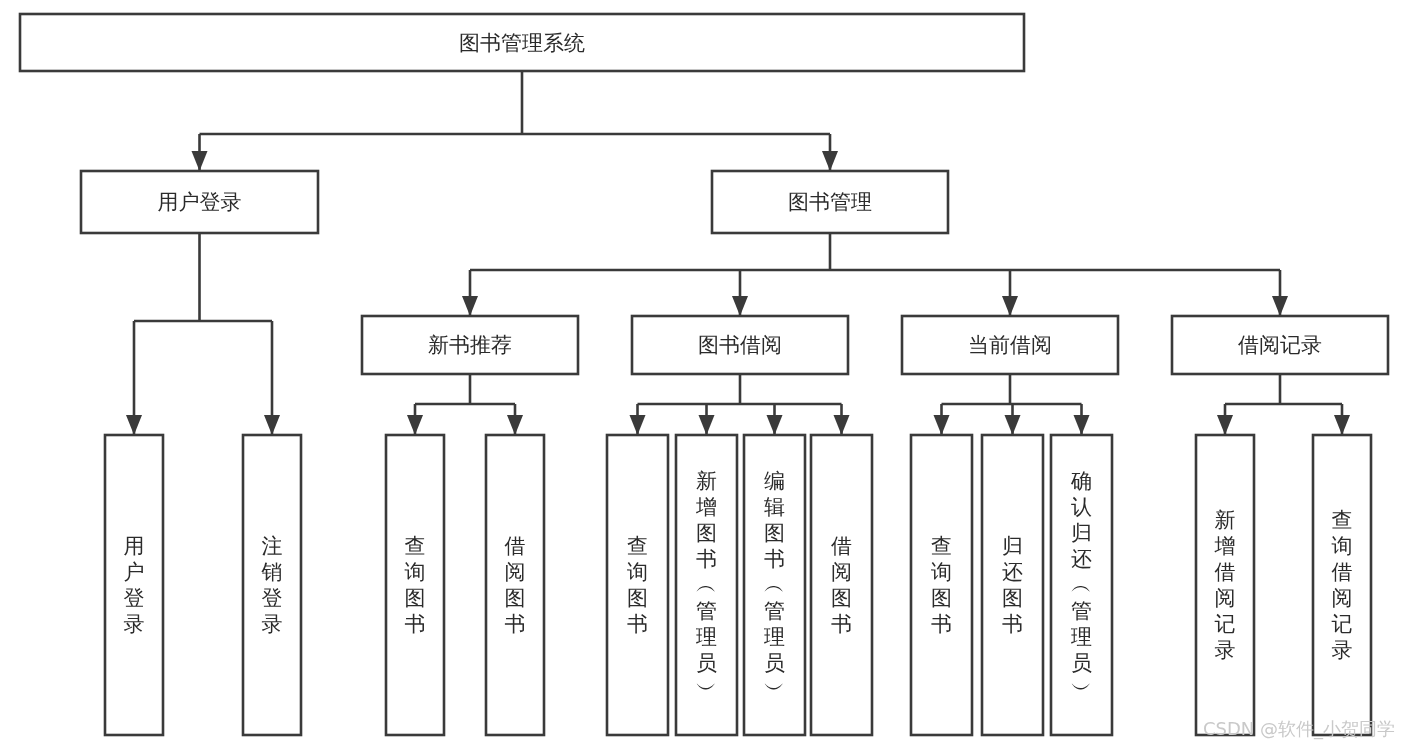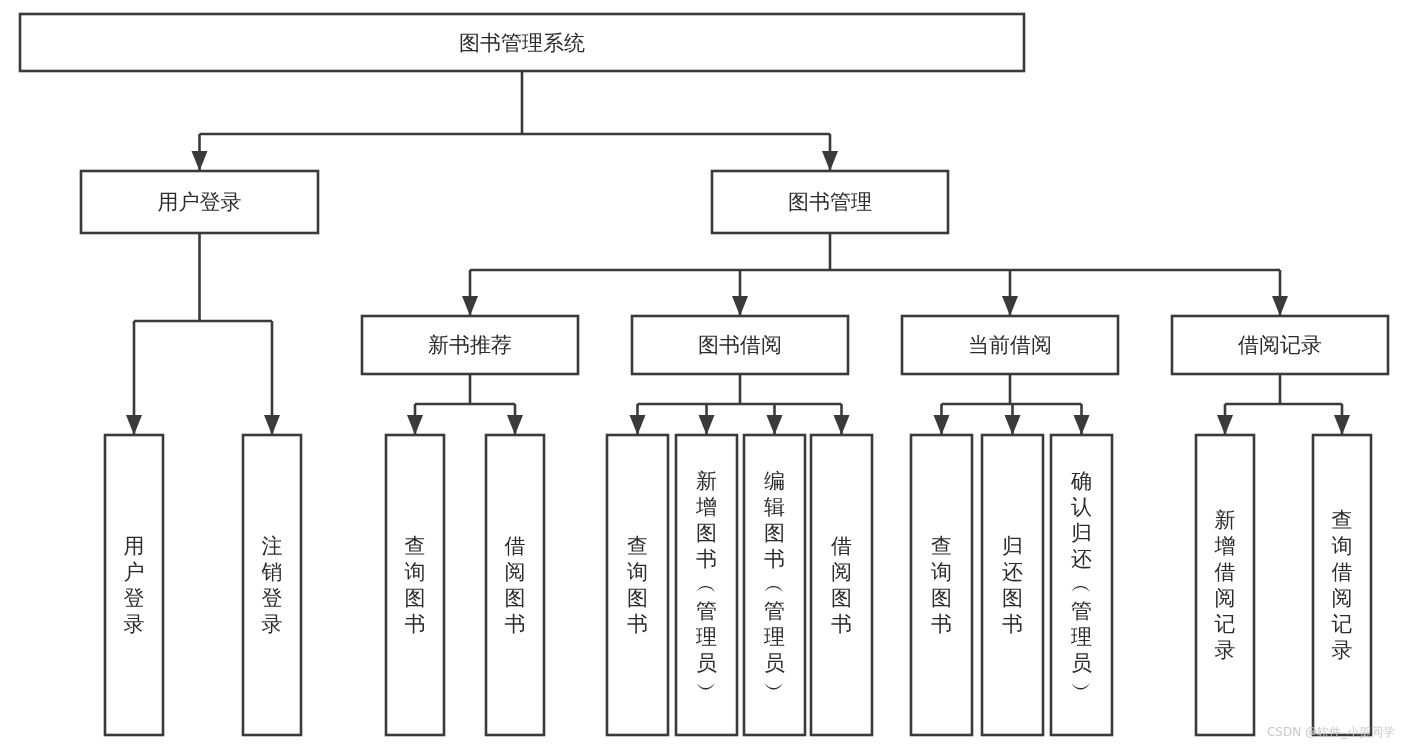--- a/index.html
+++ b/index.html
@@ -45,21 +45,21 @@
   }
   .arrow-head {
     fill: #3a3a3a;
     stroke: none;
   }
   .watermark {
     position: absolute;
     right: 10px;
     bottom: 6px;
     color: #c9c9c9;
-    font-size: 12px;
+    font-size: 18px;
     font-family: "DejaVu Sans", "Liberation Sans", sans-serif;
     white-space: nowrap;
     pointer-events: none;
   }
 </style>
 </head>
 <body>
 
 <svg id="diagram-root" viewBox="0 0 1405 747" width="1405" height="747" xmlns="http://www.w3.org/2000/svg">
   <g id="connectors-layer">

